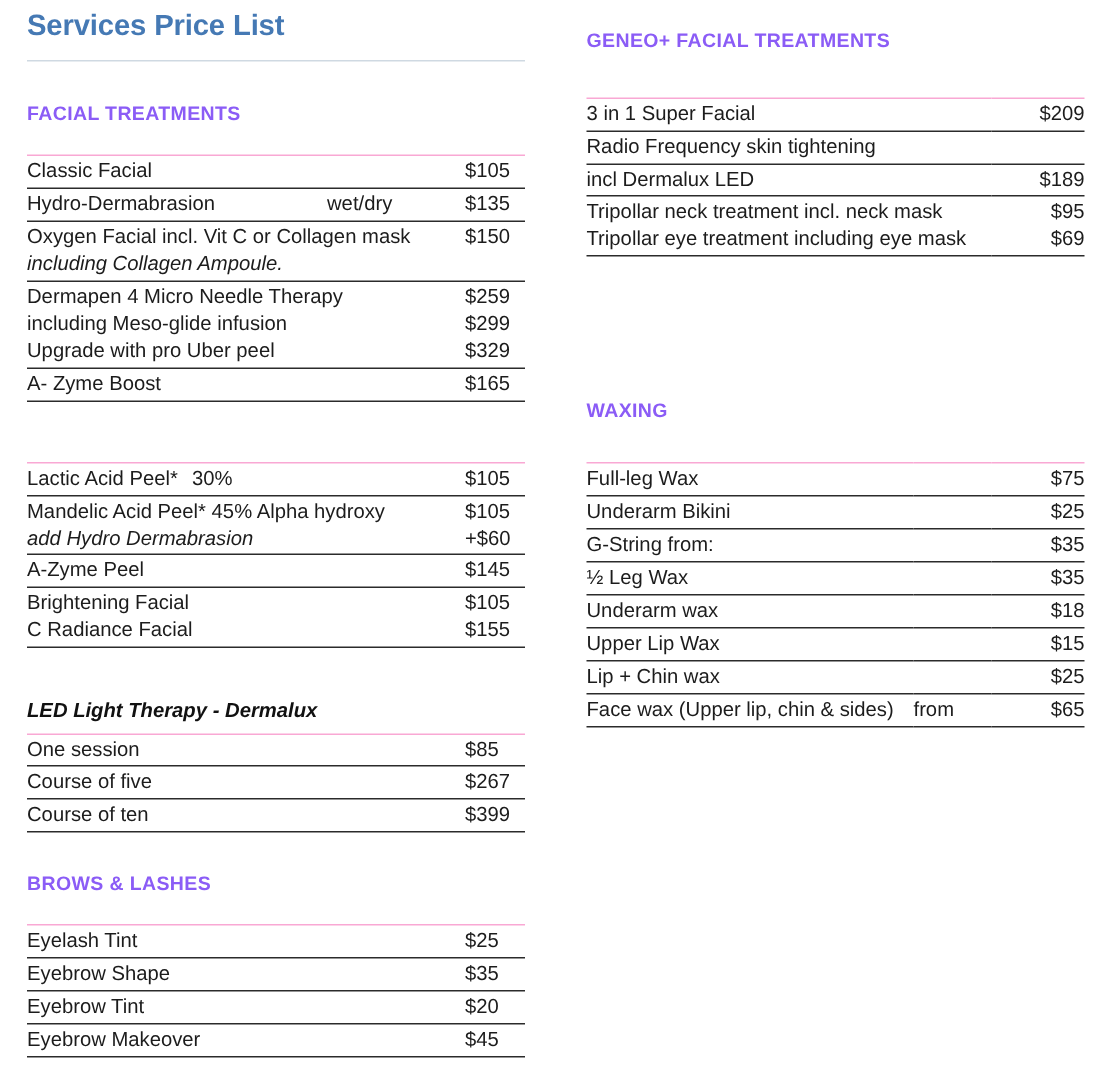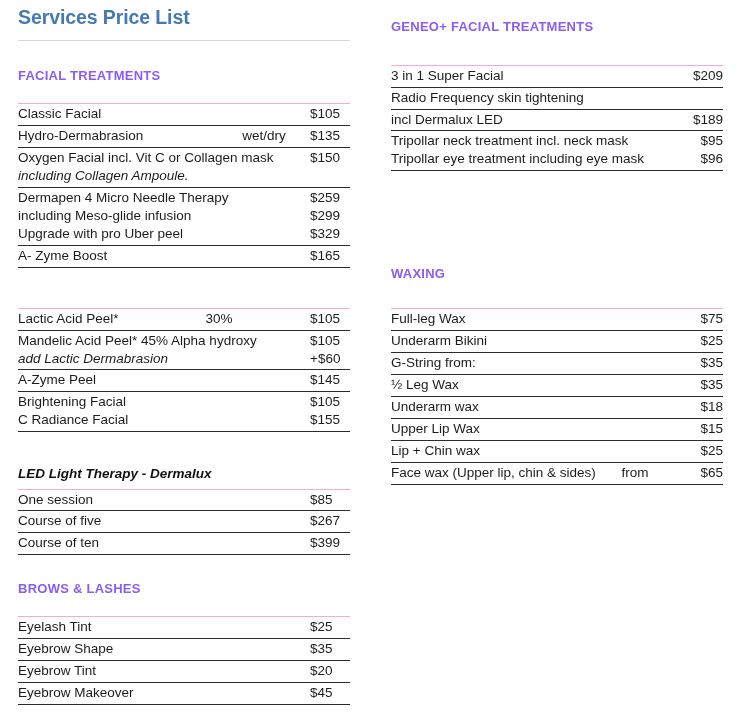--- a/index.html
+++ b/index.html
@@ -74,21 +74,21 @@
   table.price-table td {
     border-top: 1px solid #f9a8d4;
     border-bottom: 1px solid #2b2b2b;
     padding: 1px 0 2px 0;
     font-size: 13.5px;
     line-height: 1.33;
     vertical-align: top;
     color: #1c1c1c;
   }
   td.name   { padding-left: 2px; }
-  td.mid    { text-align: center; }
+  td.mid    { text-align: left; }
   td.price  { padding-left: 4px; }
   .price-right { text-align: right; padding-right: 3px; }
   .nowrap { white-space: nowrap; }
   .ital { font-style: italic; }
   .lines { white-space: pre-line; }
 
   
   .gap-title-to-sec  { height: 27px; }
   .gap-sec-to-table  { height: 19px; }
   .gap-block         { height: 34px; }
@@ -161,21 +161,21 @@
         </colgroup>
       <tbody>
         <tr>
           <td class="name">Lactic Acid Peel*</td>
           <td class="mid">30%</td>
           <td class="price nowrap">$105</td>
         </tr>
         <tr>
           <td class="name" colspan="2">
             <span>Mandelic Acid Peel* 45% Alpha hydroxy</span><br>
-            <span class="ital">add Lactic Dermabrasion</span>
+            <span class="ital">add Hydro Dermabrasion</span>
           </td>
           <td class="price nowrap lines">$105
 +$60</td>
         </tr>
         <tr>
           <td class="name" colspan="2">A-Zyme Peel</td>
           <td class="price nowrap">$145</td>
         </tr>
         <tr>
           <td class="name lines" colspan="2">Brightening Facial
@@ -266,21 +266,21 @@
           <td class="price-right nowrap"></td>
         </tr>
         <tr>
           <td class="name">incl Dermalux LED</td>
           <td class="price-right nowrap">$189</td>
         </tr>
         <tr>
           <td class="name lines">Tripollar neck treatment incl. neck mask
 Tripollar eye treatment including eye mask</td>
           <td class="price-right nowrap lines">$95
-$96</td>
+$69</td>
         </tr>
       </tbody>
     </table>
 
     <div style="height:95px"></div>
 
     <div class="section-head">WAXING</div>
     <div style="height:26px"></div>
 
     <table class="price-table">

